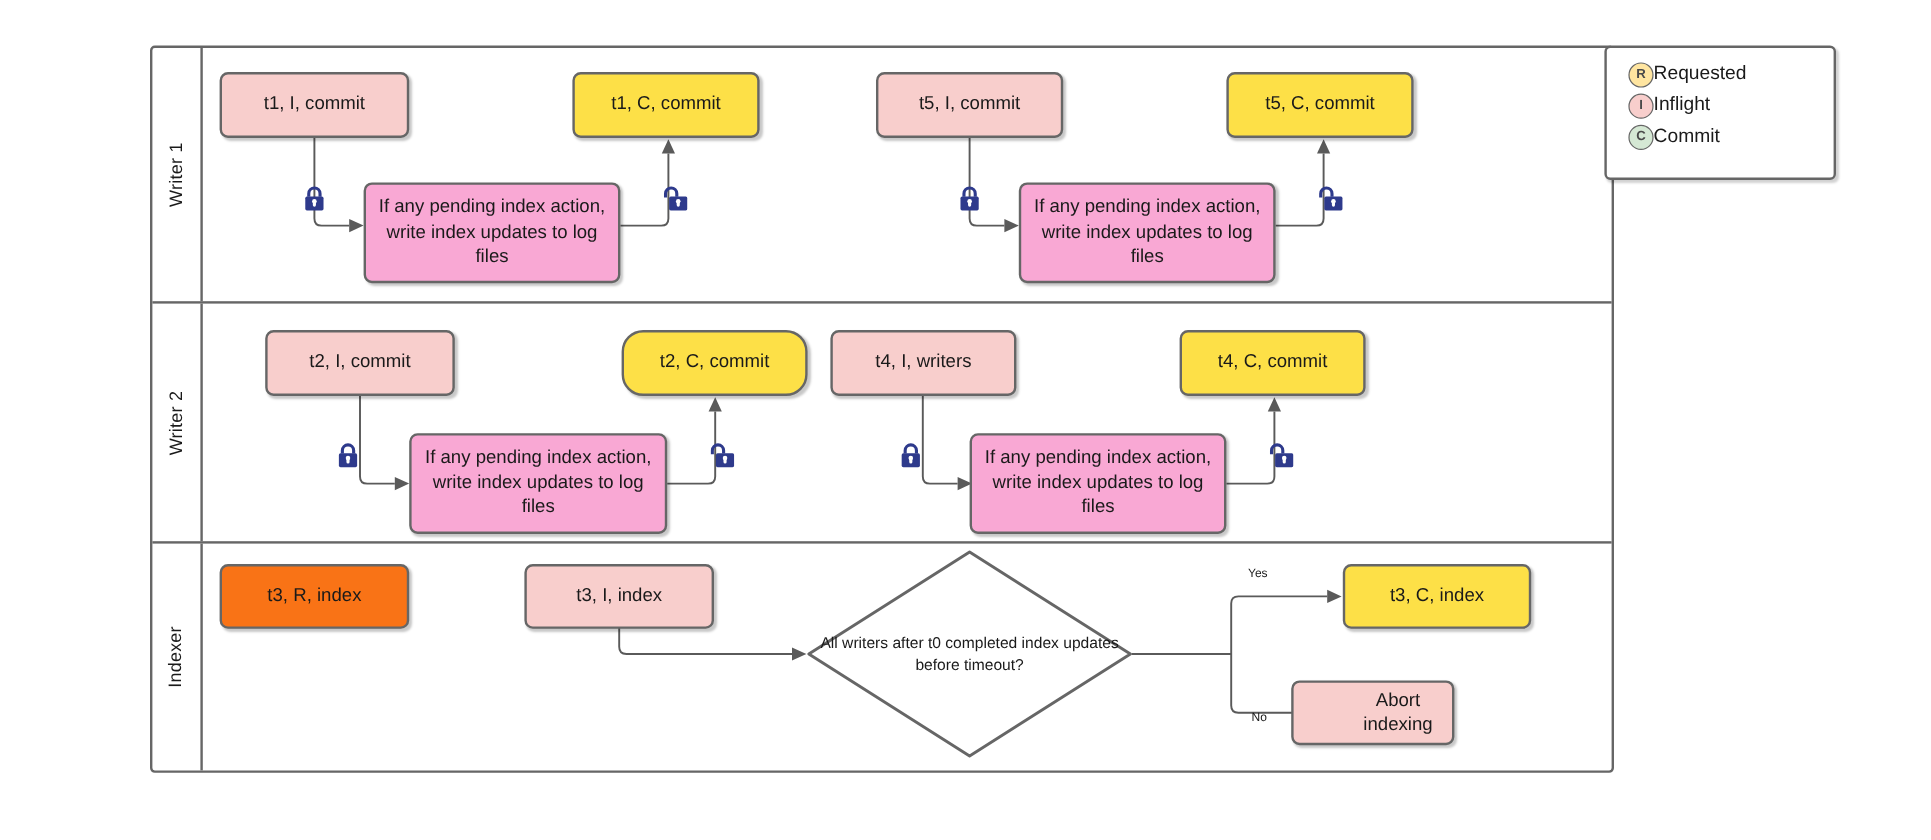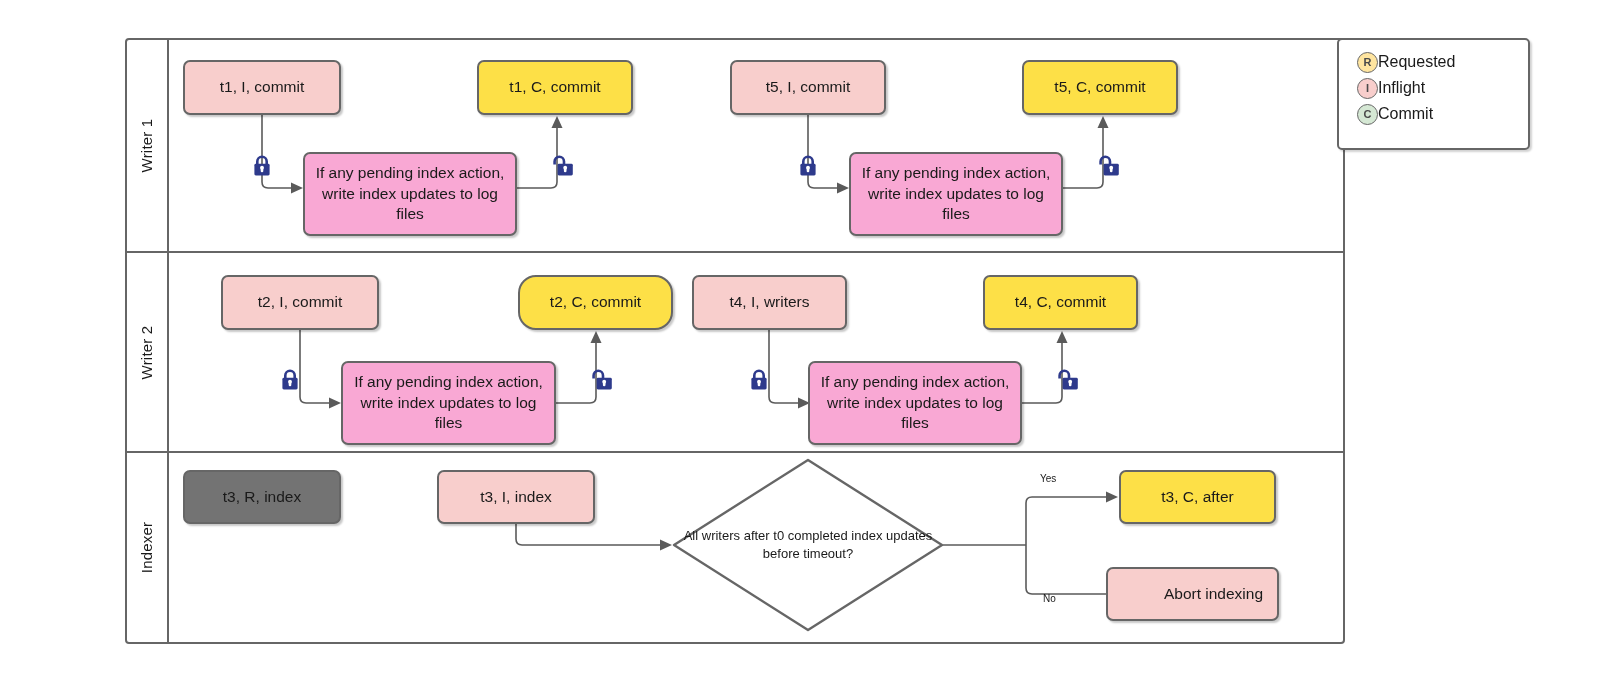--- a/index.html
+++ b/index.html
@@ -45,21 +45,21 @@
     display:flex;align-items:center;justify-content:center;
     text-align:center;
     font-size:15.5px;
     line-height:1.32;
     color:#1a1a1a;
     padding:2px 6px;
     box-shadow:2px 2px 2px rgba(0,0,0,.22);
   }
   .node.pink{background:#f8cecc;}
   .node.green{background:#fde047;}
-  .node.yellow{background:#737373;}
+  .node.yellow{background:#f97316;}
   .node.white{background:#f9a8d4;}
 
   
   .diamond-wrap{position:absolute;}
   .diamond-wrap svg{position:absolute;left:0;top:0;overflow:visible;}
   .diamond-label{
     position:absolute;left:0;top:0;right:0;bottom:0;
     display:flex;align-items:center;justify-content:center;
     text-align:center;font-size:13px;line-height:1.35;color:#1a1a1a;
     pointer-events:none;
@@ -262,23 +262,23 @@
   <div class="diamond-wrap" style="left:672px;top:458px;width:272px;height:174px;">
     <svg width="272" height="174" viewBox="0 0 272 174">
       <polygon points="136,2 270,87 136,172 2,87" fill="#ffffff" stroke="#666666" stroke-width="2.4" stroke-linejoin="round"></polygon>
     </svg>
     <div class="diamond-label">All writers after t0 completed index updates before timeout?</div>
   </div>
 
   <div class="edge-label" style="left:1040px;top:473px;">Yes</div>
   <div class="edge-label" style="left:1043px;top:593px;">No</div>
 
-  <div class="node green" style="left:1119px;top:470px;width:157px;height:54px;">t3, C, after</div>
-
-  <div class="node pink" style="left:1106px;top:567px;width:173px;height:54px;padding-left:48px;">Abort indexing</div>
+  <div class="node green" style="left:1119px;top:470px;width:157px;height:54px;">t3, C, index</div>
+
+  <div class="node pink" style="left:1076px;top:567px;width:136px;height:54px;padding-left:48px;">Abort indexing</div>
 
   <div class="legend" style="left:1337px;top:38px;width:193px;height:112px;padding-top:9px;">
     <div class="legend-row">
       <div class="legend-badge yellow">R</div>
       <div class="legend-text">Requested</div>
     </div>
     <div class="legend-row">
       <div class="legend-badge pink">I</div>
       <div class="legend-text">Inflight</div>
     </div>

